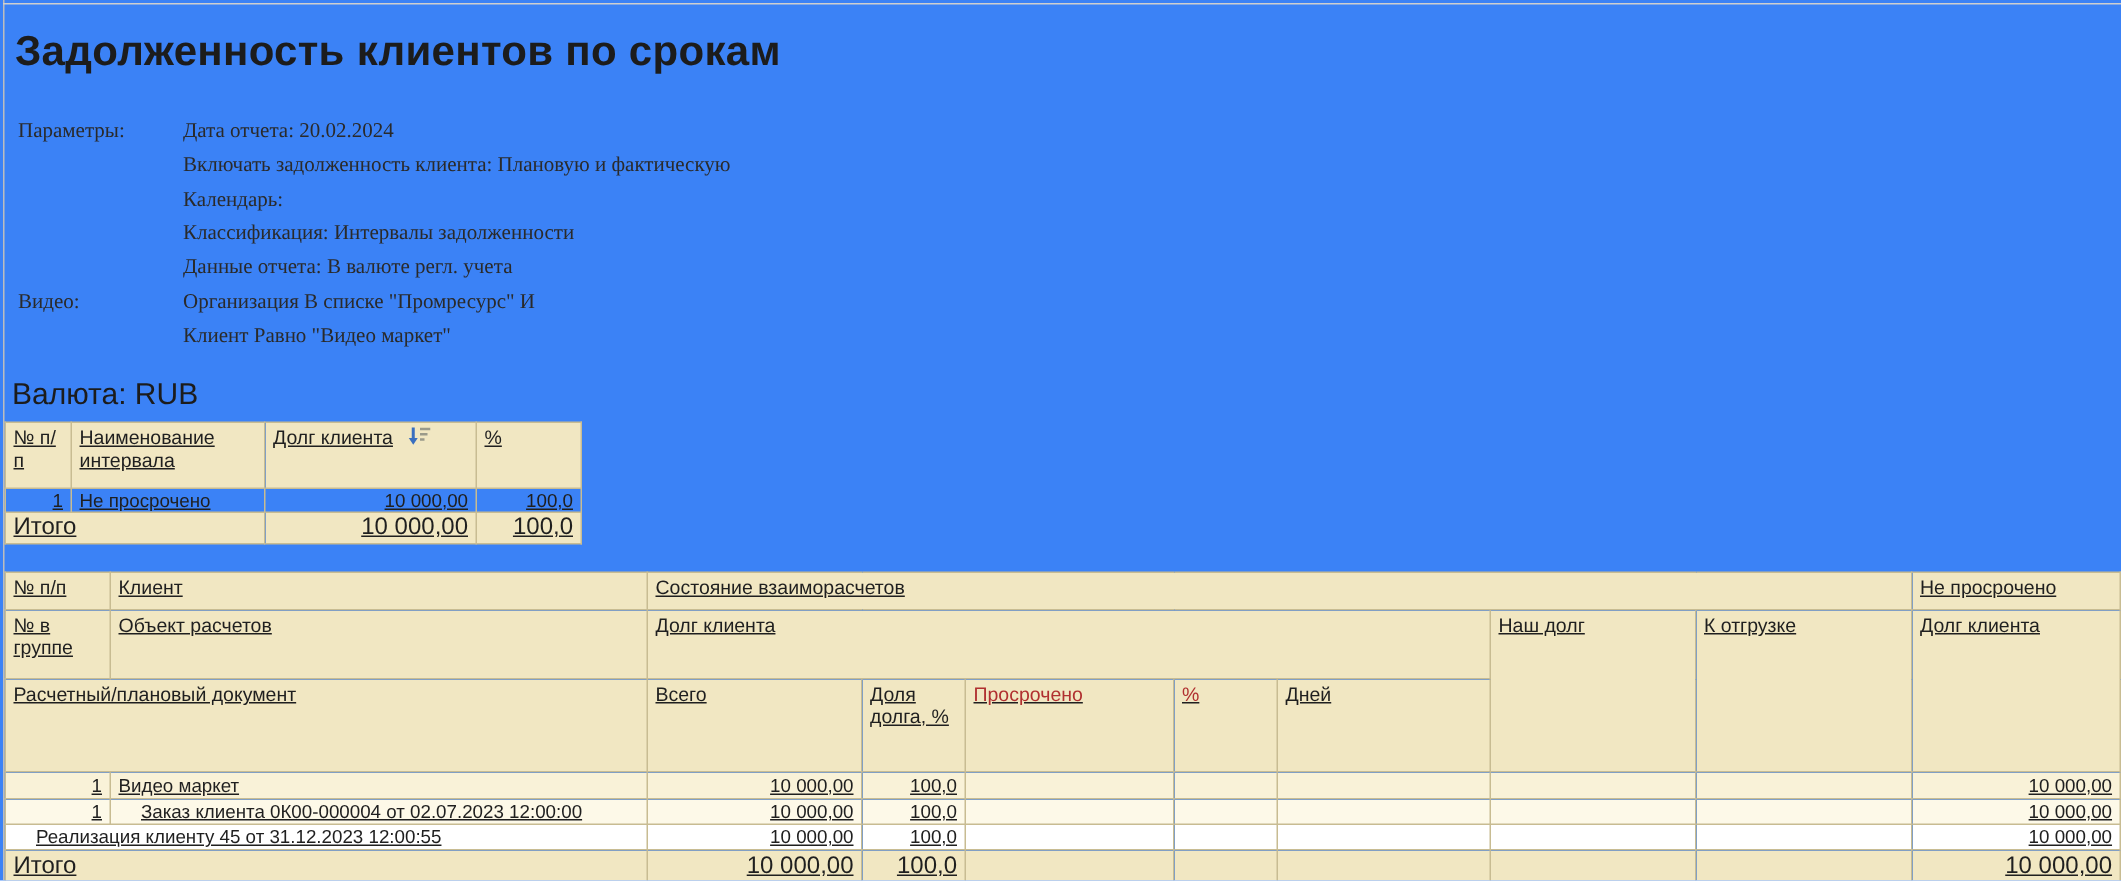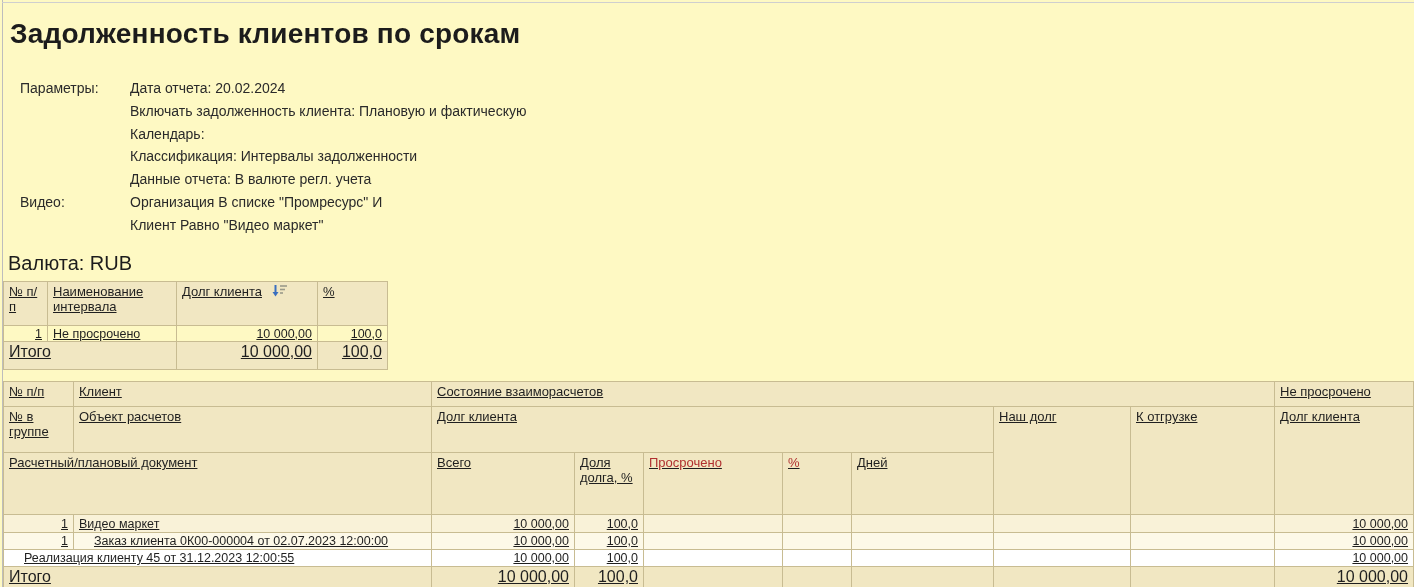--- a/index.html
+++ b/index.html
@@ -3,44 +3,44 @@
 <meta charset="utf-8">
 <style>
   * { box-sizing: border-box; margin: 0; padding: 0; }
   html, body { background: #ffffff; }
   body { font-family: "Liberation Sans", "DejaVu Sans", sans-serif; color: #1f1f1f; }
 
   .report {
     position: relative;
     width: 1414px;
     height: 587px;
-    background: #fef9c3;
+    background: #3b82f6;
     overflow: hidden;
   }
   .edge-left  { position: absolute; left: 2px; top: 0; width: 1px; height: 587px; background: #bdbdbd; }
   .edge-top   { position: absolute; left: 2px; top: 2px; width: 1412px; height: 1px; background: #cfcfcf; }
 
   .report-title {
     position: absolute; left: 10px; top: 18px;
     font-size: 28px; font-weight: bold; color: #1c1c1c;
     letter-spacing: 0.2px; white-space: nowrap;
   }
 
-  .params { position: absolute; left: 20px; top: 77px; font-size: 14px; line-height: 22.8px; color: #2a2a2a; }
+  .params { position: absolute; left: 12px; top: 77px; font-size: 14px; line-height: 22.8px; color: #2a2a2a; font-family: Liberation Serif, serif; }
   .params-row { display: flex; }
   .params-label { width: 110px; flex: 0 0 110px; }
   .params-values div { white-space: nowrap; }
 
   .currency-heading { position: absolute; left: 8px; top: 252px; font-size: 20px; color: #1c1c1c; }
 
   table { border-collapse: collapse; table-layout: fixed; text-decoration: underline; }
   td, th { border: 1px solid #c8bc92; font-size: 13px; font-weight: normal;
            text-align: left; vertical-align: top; padding: 2px 5px; overflow: hidden; }
   .hdr  { background: #f1e7c2; }
-  .totalrow td { background: #f1e7c2; font-size: 16px; vertical-align: middle; padding-top: 1px; padding-bottom: 8px; }
+  .totalrow td { background: #f1e7c2; font-size: 16px; vertical-align: middle; padding-top: 1px; padding-bottom: 1px; }
   .num { text-align: right; padding-right: 5px; white-space: nowrap; }
   .mid { vertical-align: middle; padding-top: 0; padding-bottom: 0; white-space: nowrap; }
   .red { color: #b03030; }
 
   .intervals-table { position: absolute; left: 3px; top: 281px; width: 384px; }
   .intervals-table tr.head th { height: 44px; }
   .intervals-table tr.data td { height: 16px; font-size: 12.5px; }
   .intervals-table tr.totalrow td { height: 21px; }
 
   .details-table { position: absolute; left: 3px; top: 381px; width: 1409px; }

